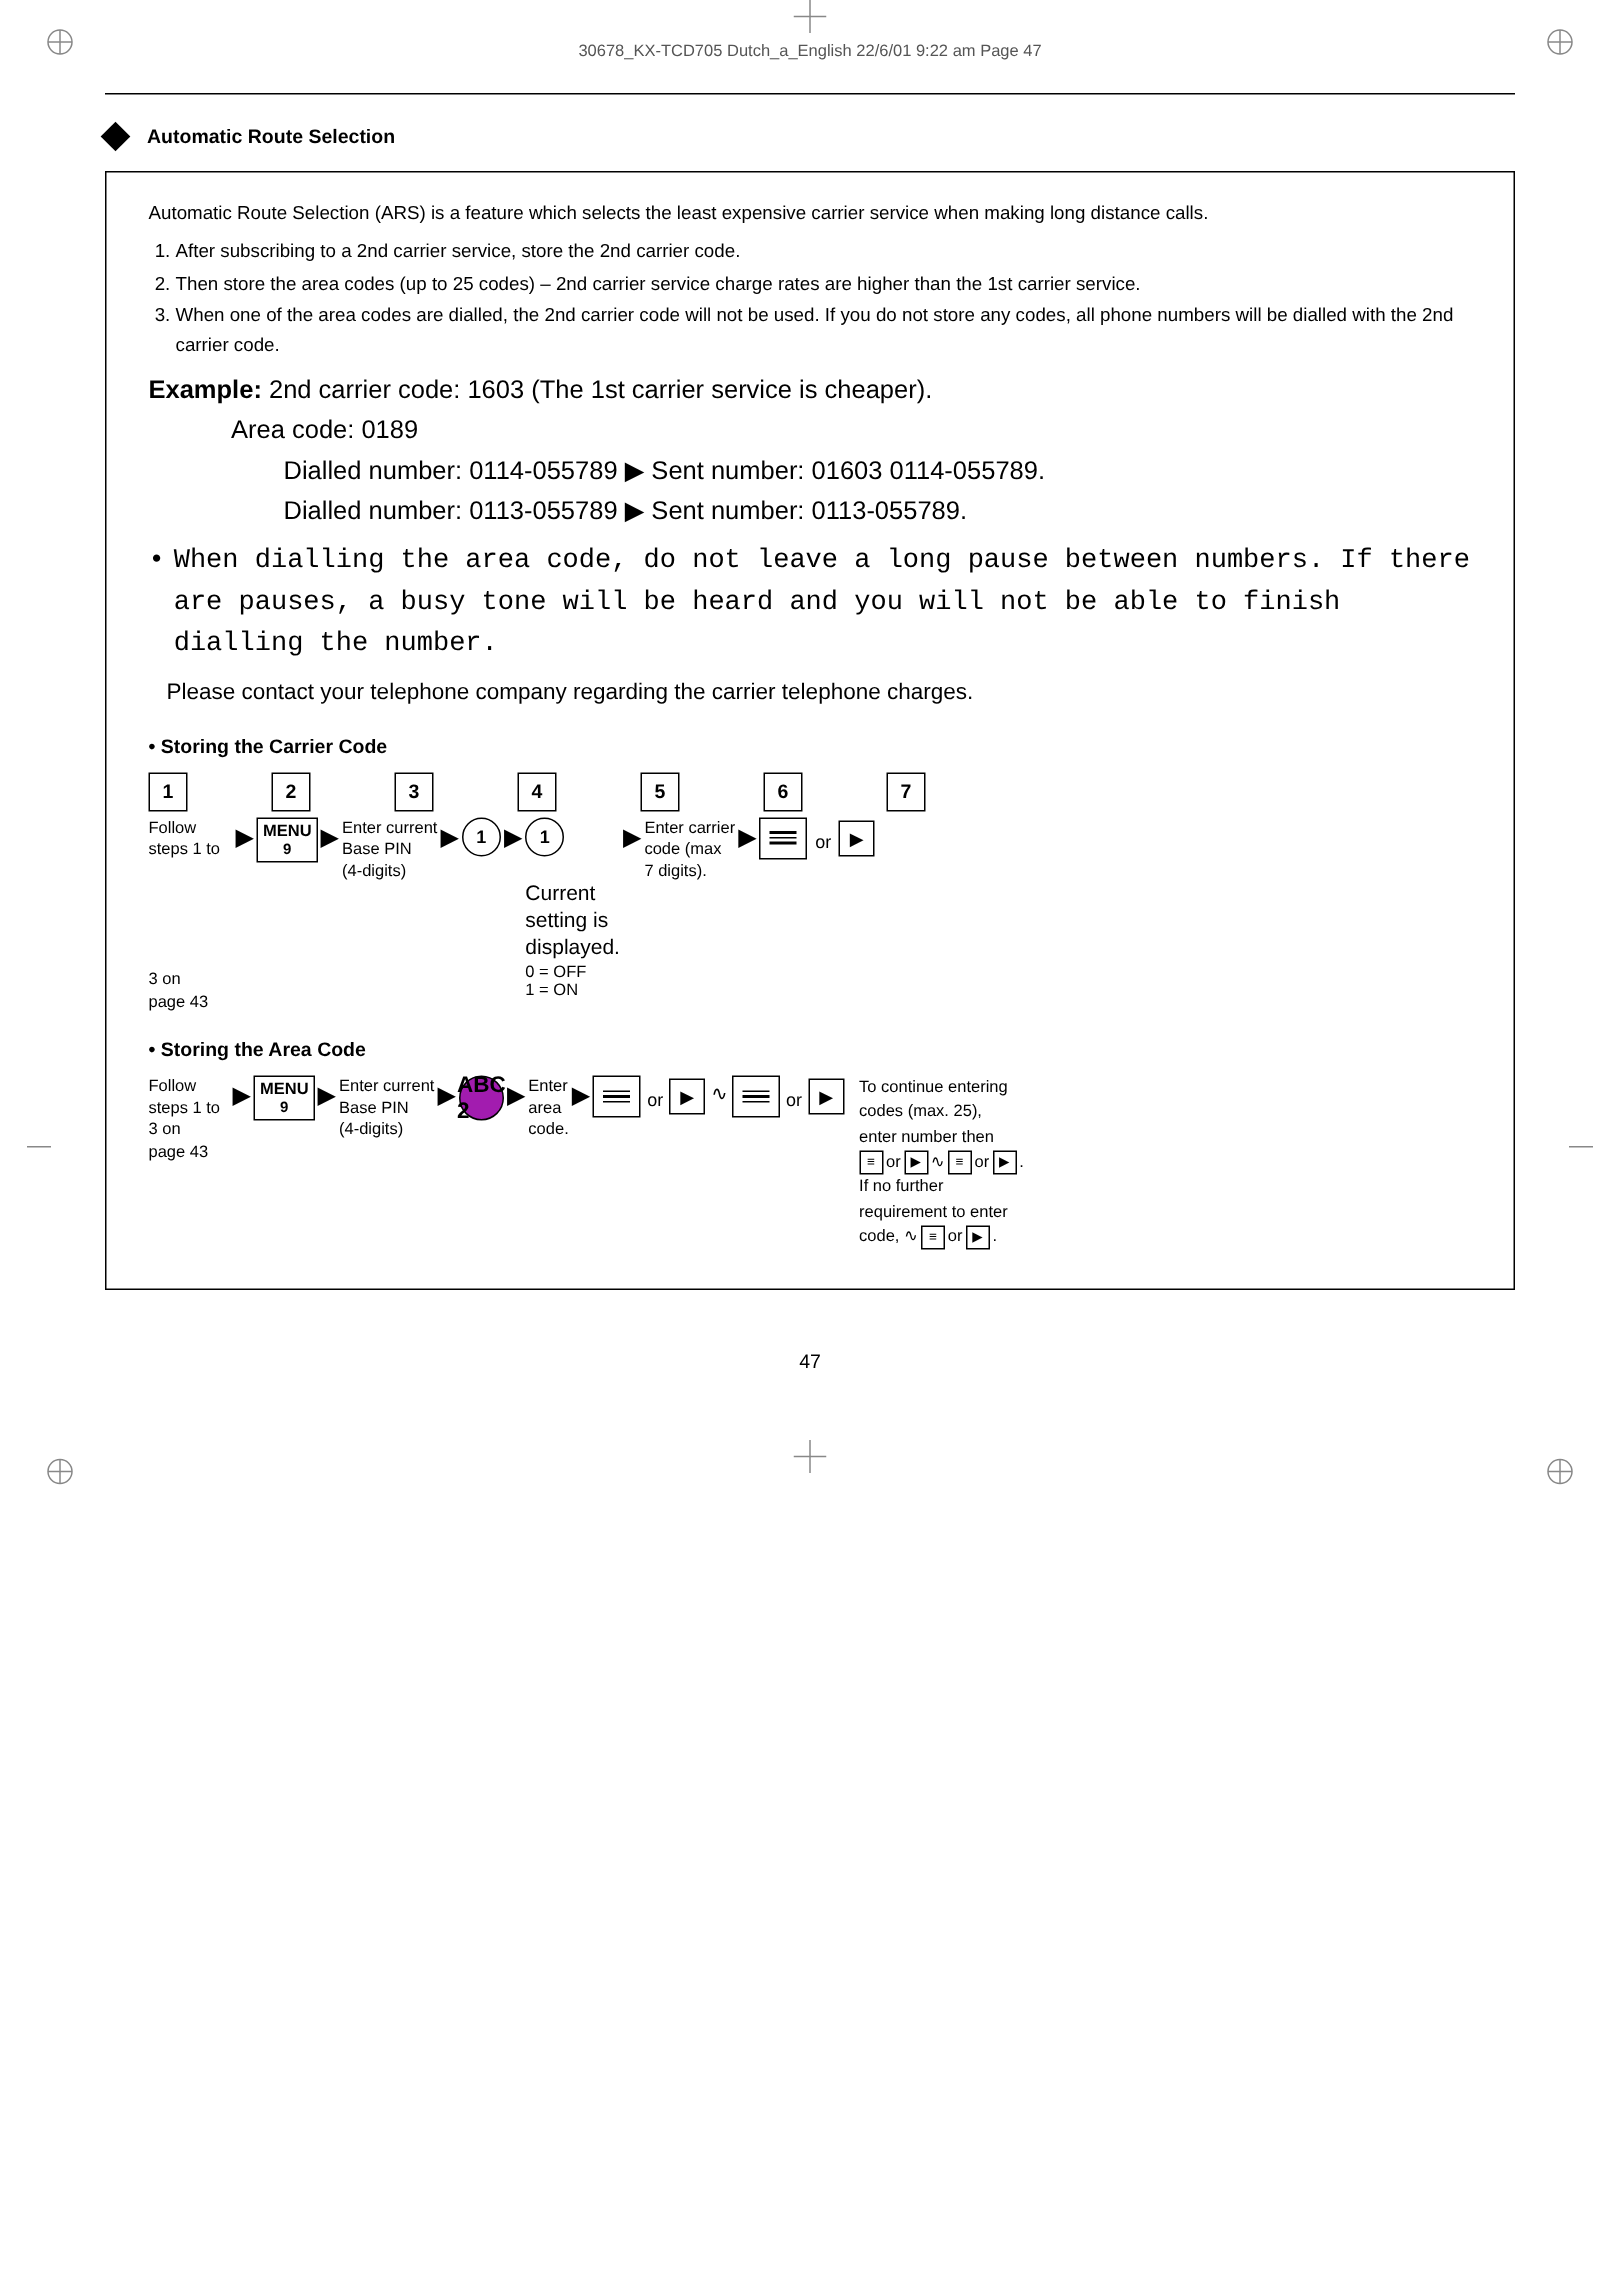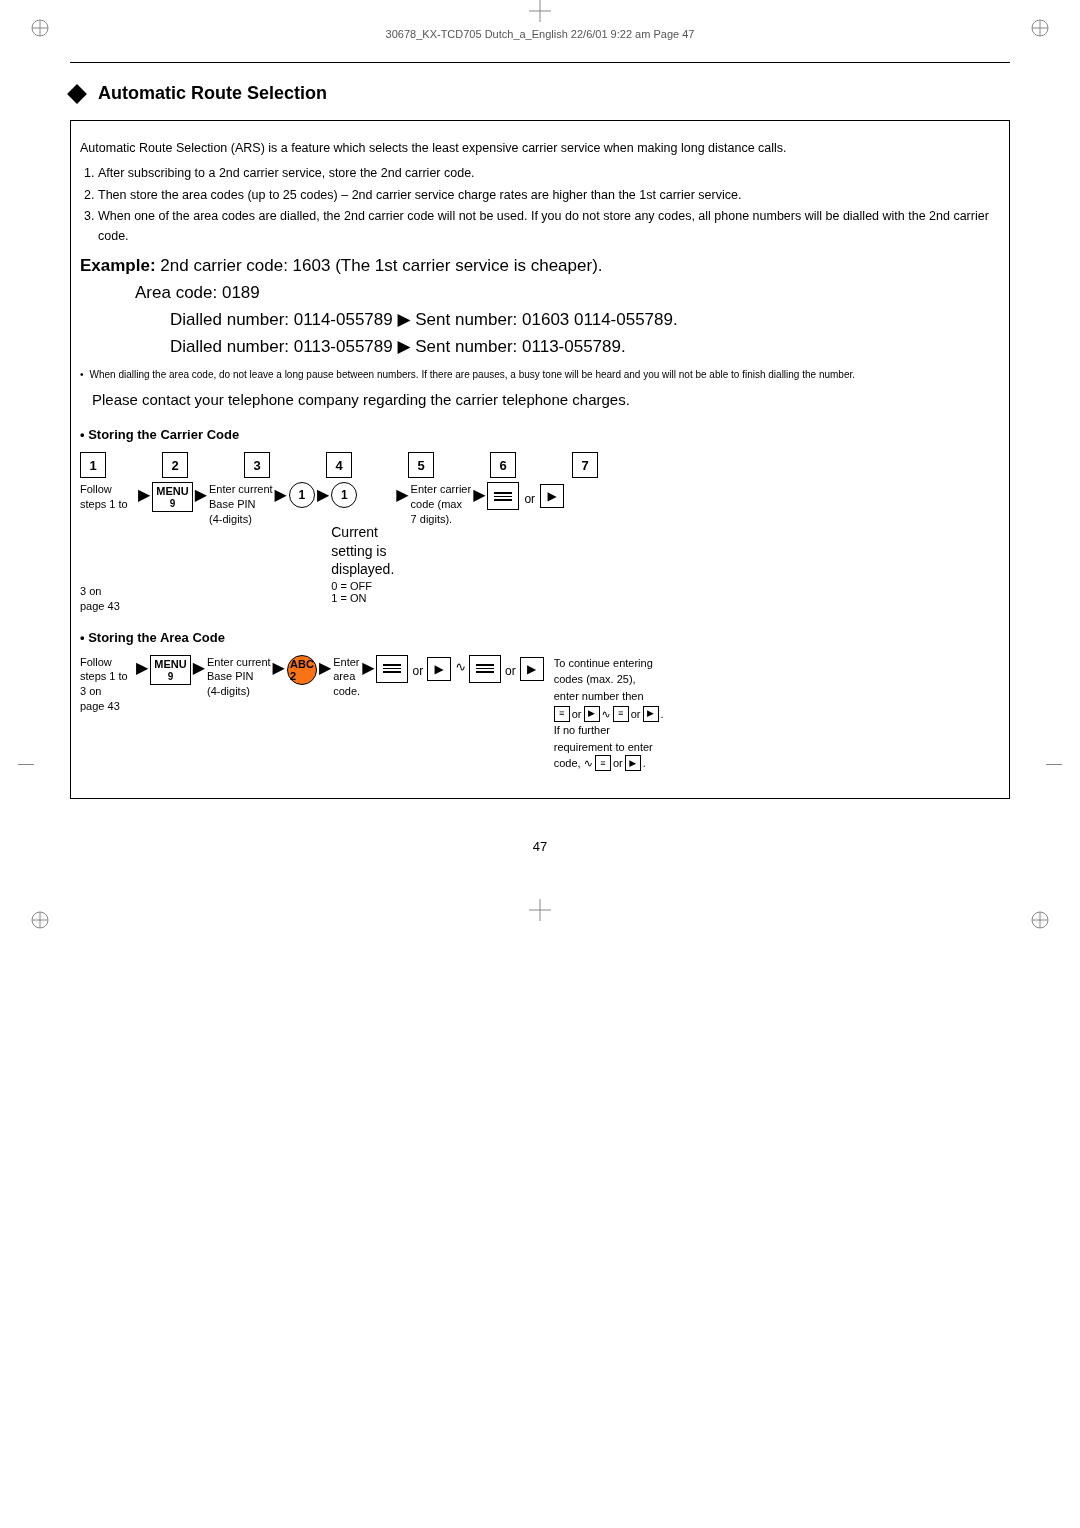--- a/index.html
+++ b/index.html
@@ -22,27 +22,27 @@
     }
 
     
     .main-content {
       padding: 10px 70px 40px 70px;
     }
 
     
     .section-box {
       border: 1.5px solid #000;
-      padding: 18px 20px 20px 9px;
+      padding: 18px 20px 20px 28px;
       margin-bottom: 30px;
     }
 
     
     .section-title {
-      font-size: 18px;
+      font-size: 13px;
       font-weight: bold;
       margin-bottom: 16px;
       display: flex;
       align-items: center;
       gap: 10px;
     }
     .diamond-icon {
       display: inline-block;
       width: 14px;
       height: 14px;
@@ -72,25 +72,26 @@
     .example-block {
       margin: 6px 0 6px 0;
       font-size: 17px;
       line-height: 1.6;
     }
     .example-block .bold {
       font-weight: bold;
     }
 
     .bullet-text {
-      font-size: 10px;
+      font-size: 18px;
       line-height: 1.55;
       margin: 6px 0;
       display: flex;
       gap: 6px;
+      font-family: Liberation Mono, monospace;
     }
     .bullet-text::before {
       content: '•';
       flex-shrink: 0;
     }
 
     .contact-text {
       font-size: 15px;
       line-height: 1.55;
       margin-top: 6px;
@@ -401,21 +402,21 @@
 
         <div class="step-item">
           <div style="font-size:11px; line-height:1.35; max-width:70px;">
             <span>Enter current<br>Base PIN<br>(4-digits)</span>
           </div>
         </div>
 
         <div class="arr">▶</div>
 
         <div class="step-item">
-          <div style="border:1.5px solid #000; border-radius:50%; width:30px; height:30px; display:flex; align-items:center; justify-content:center; font-size:11px; font-weight:bold; background:#f97316;">
+          <div style="border:1.5px solid #000; border-radius:50%; width:30px; height:30px; display:flex; align-items:center; justify-content:center; font-size:15px; font-weight:bold; background:#a21caf;">
             <span>ABC<br>2</span>
           </div>
         </div>
 
         <div class="arr">▶</div>
 
         <div class="step-item">
           <div style="font-size:11px; line-height:1.35; max-width:52px;">
             <span>Enter<br>area<br>code.</span>
           </div>

